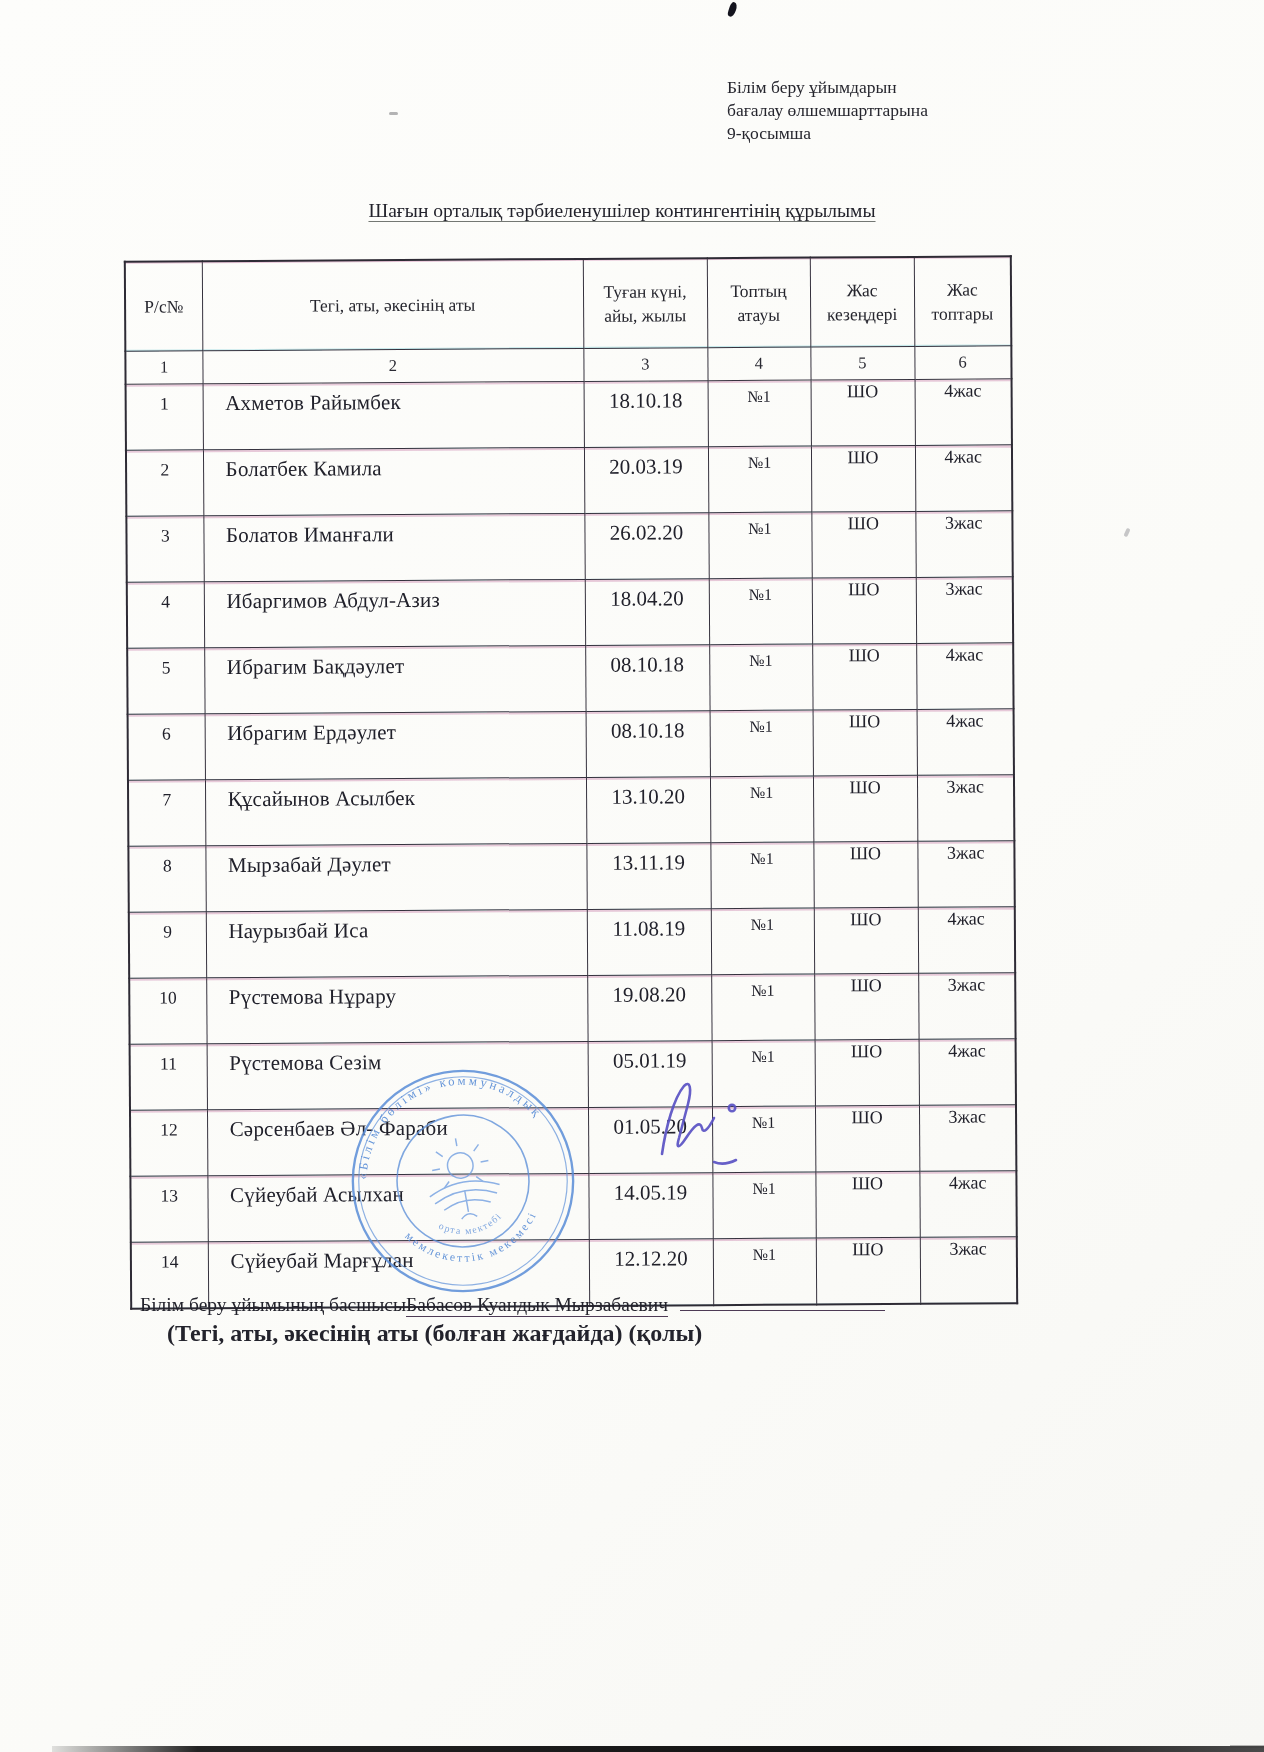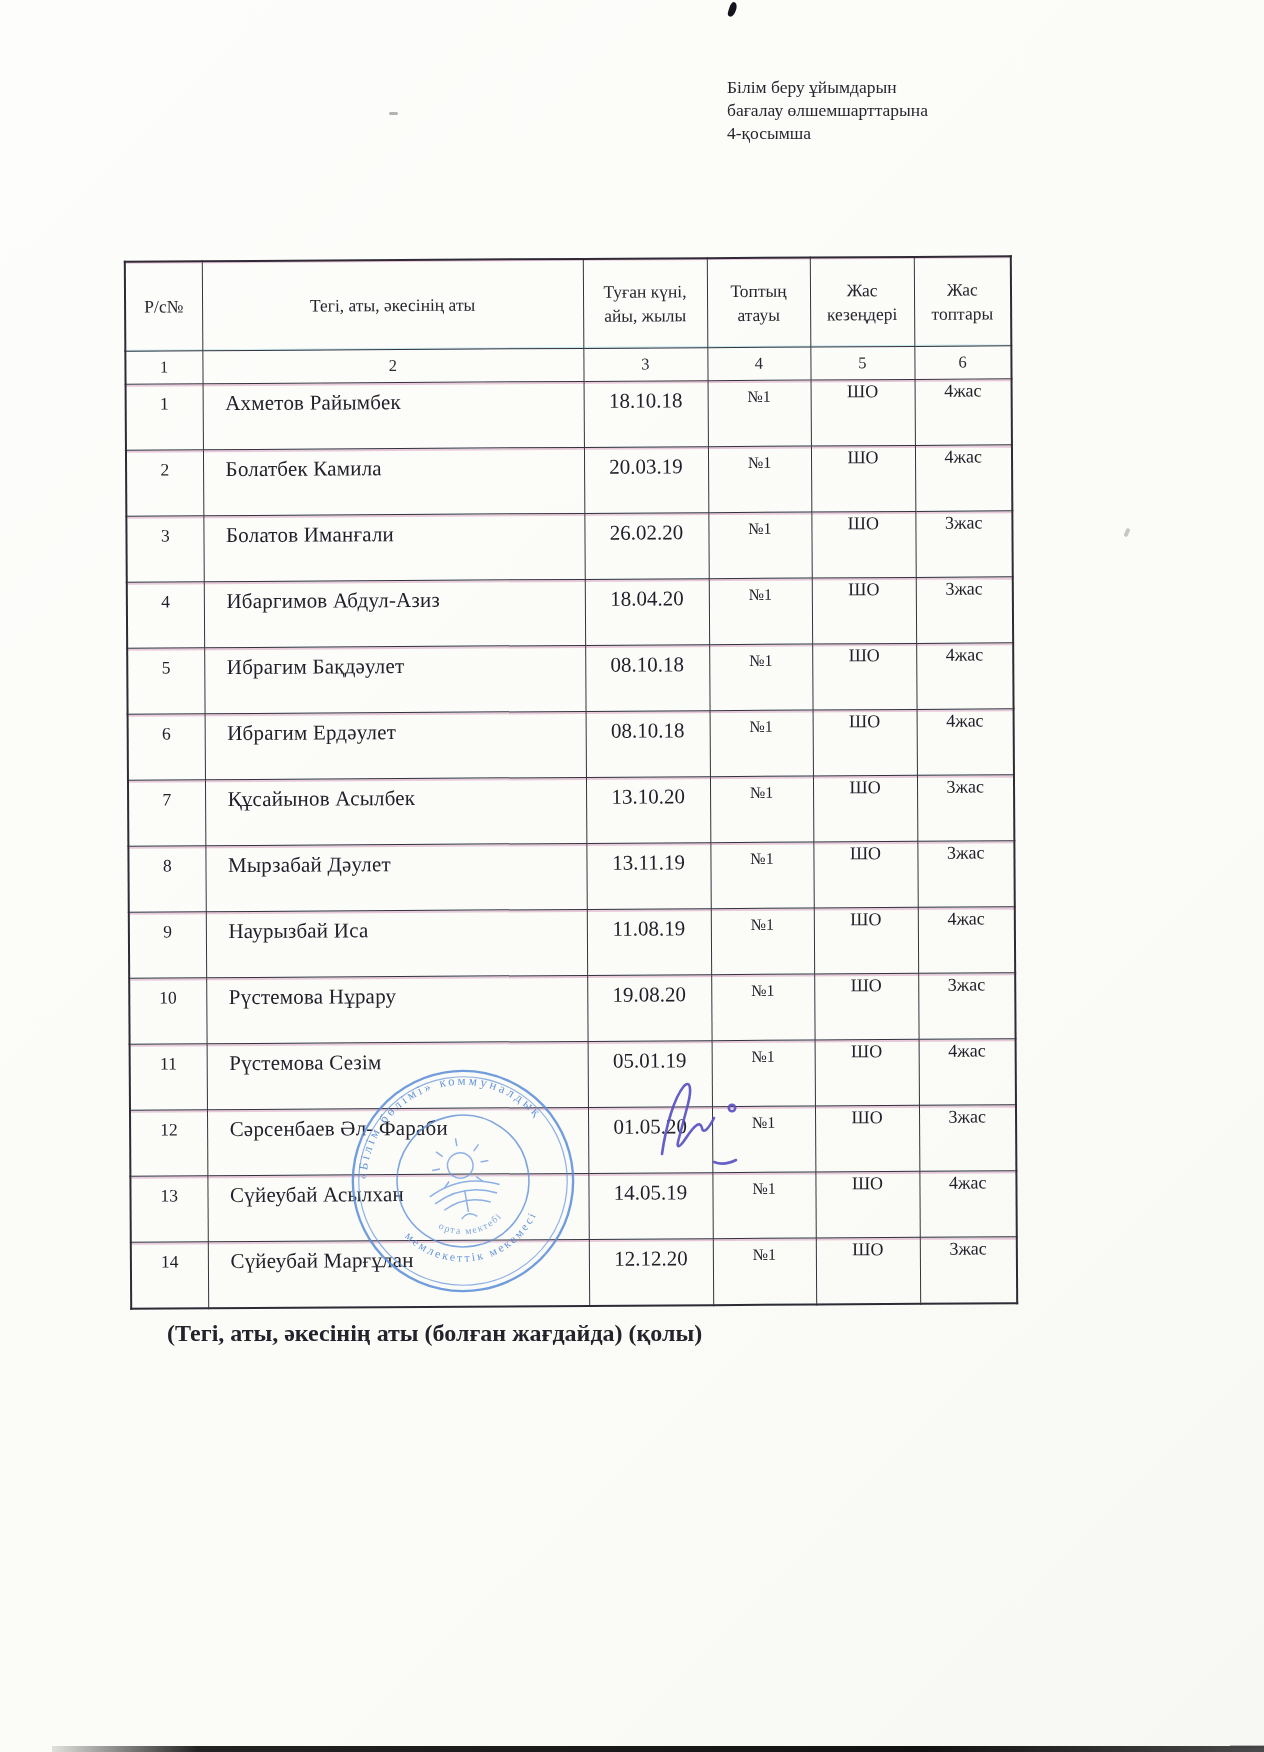--- a/index.html
+++ b/index.html
@@ -101,23 +101,24 @@
 
 <div class="page">
 
   <div class="pen-mark"></div>
   <div class="speck-1"></div>
   <div class="speck-2"></div>
 
   <div class="corner-note">
     <div>Білім беру ұйымдарын</div>
     <div>бағалау өлшемшарттарына</div>
-    <div>4-қосымша</div>
+    <div>9-қосымша</div>
   </div>
 
+  <div class="doc-title">Шағын орталық тәрбиеленушілер контингентінің құрылымы</div>
 
   <div class="table-wrap">
     <table>
       <colgroup>
         <col style="width:77px">
           <col style="width:381px">
           <col style="width:124px">
         <col style="width:103px">
           <col style="width:104px">
           <col style="width:97px">
@@ -327,17 +328,20 @@
   </svg>
 
   <svg class="signature" viewBox="0 0 125 100">
     <g stroke="#5a52c4" stroke-width="2.6" fill="none" stroke-linecap="round" opacity=".92">
       <path d="M 14,76 C 18,48 26,20 36,8 C 42,2 44,10 40,26 L 31,60 C 28,70 30,72 38,60 C 46,48 52,42 54,50 C 55,56 60,52 66,40"></path>
       <circle cx="84" cy="30" r="3.2"></circle>
       <path d="M 66,84 Q 76,88 88,82"></path>
     </g>
   </svg>
 
+  <div class="footer-line">
+    <span>Білім беру ұйымының басшысы</span><span class="signed-name">Бабасов Куандык Мырзабаевич</span><span class="blank-line"></span>
+  </div>
   <div class="footer-caption">(Тегі, аты, әкесінің аты (болған жағдайда) (қолы)</div>
 
   <div class="scan-edge-bottom"></div>
   <div class="scan-edge-corner"></div>
 </div>
 
 </body></html>

